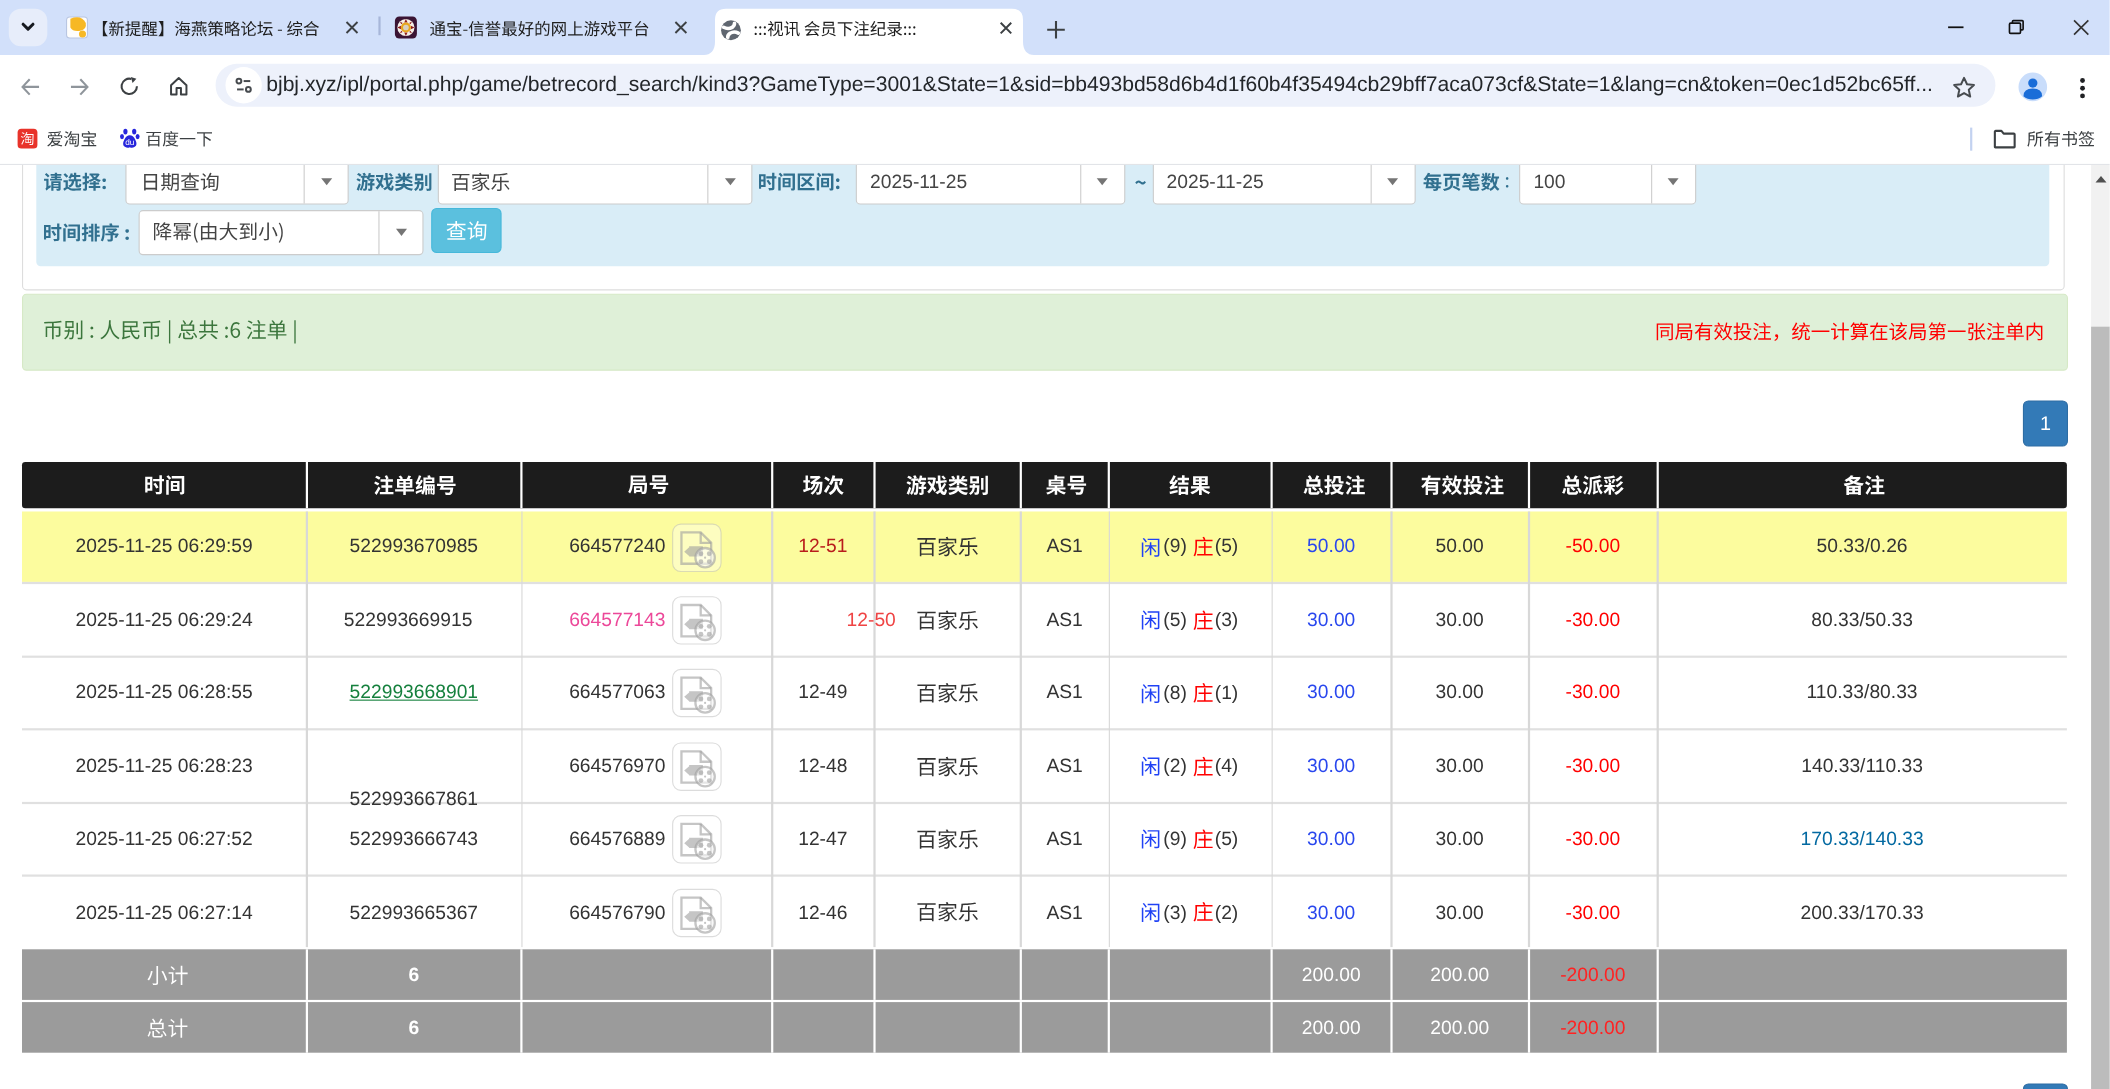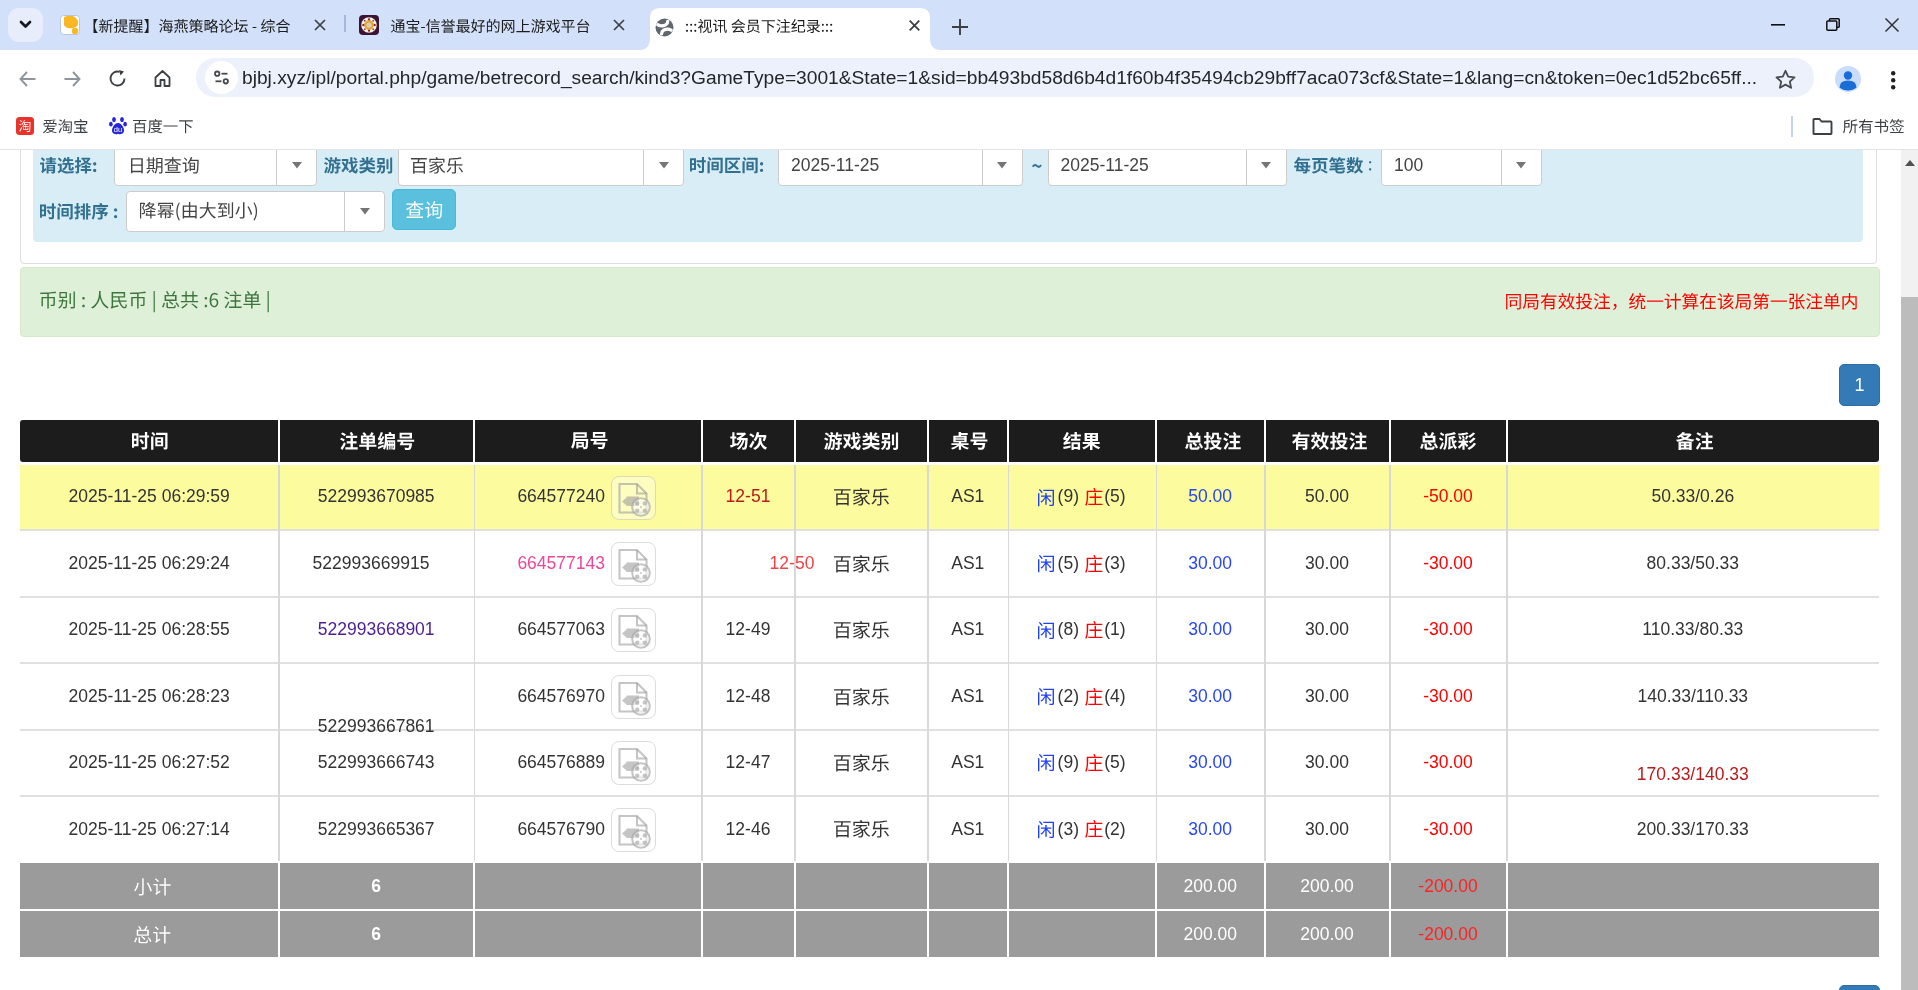--- a/index.html
+++ b/index.html
@@ -258,21 +258,21 @@
 <div style="position:absolute;font:17.5px 'Liberation Sans',sans-serif;color:#333;line-height:23.5px;height:23.5px;white-space:pre;left:1057.6px;top:551.9px;">(5)</div>
 <svg style="position:absolute;left:1085.0px;top:554.7px;" width="10.8" height="17.8" viewBox="0.7 -16.1 10.8 17.8">
     <use href="#gzhuang"></use>
   </svg>
 <div style="position:absolute;font:17.5px 'Liberation Sans',sans-serif;color:#333;line-height:23.5px;height:23.5px;white-space:pre;left:1104.3px;top:551.9px;">(3)</div>
 <div style="position:absolute;font:17.5px 'Liberation Sans',sans-serif;color:#2947ee;line-height:23.5px;height:23.5px;white-space:pre;left:1210.2px;top:551.9px;transform:translateX(-50%);">30.00</div>
 <div style="position:absolute;font:17.5px 'Liberation Sans',sans-serif;color:#333;line-height:23.5px;height:23.5px;white-space:pre;left:1327.0px;top:551.9px;transform:translateX(-50%);">30.00</div>
 <div style="position:absolute;font:17.5px 'Liberation Sans',sans-serif;color:#f00;line-height:23.5px;height:23.5px;white-space:pre;left:1448.0px;top:551.9px;transform:translateX(-50%);">-30.00</div>
 <div style="position:absolute;font:17.5px 'Liberation Sans',sans-serif;color:#333;line-height:23.5px;height:23.5px;white-space:pre;left:1692.8px;top:551.9px;transform:translateX(-50%);">80.33/50.33</div>
 <div style="position:absolute;font:17.5px 'Liberation Sans',sans-serif;color:#333;line-height:23.5px;height:23.5px;white-space:pre;left:149.2px;top:618.2px;transform:translateX(-50%);">2025-11-25 06:28:55</div>
-<div style="position:absolute;font:17.5px 'Liberation Sans',sans-serif;color:#4c1d95;line-height:23.5px;height:23.5px;white-space:pre;left:376.2px;top:618.2px;transform:translateX(-50%);">522993668901</div>
+<div style="position:absolute;font:17.5px 'Liberation Sans',sans-serif;color:#15803d;line-height:23.5px;height:23.5px;white-space:pre;left:376.2px;top:618.2px;transform:translateX(-50%);text-decoration:underline;">522993668901</div>
 <div style="position:absolute;font:17.5px 'Liberation Sans',sans-serif;color:#333;line-height:23.5px;height:23.5px;white-space:pre;left:605.0px;top:618.2px;transform:translateX(-100%);">664577063</div>
 <svg style="position:absolute;left:611.0px;top:608.3px" width="45" height="44" viewBox="0 0 45 44">
     <rect x="0.5" y="0.5" width="44" height="43" rx="7.5" fill="rgba(255,255,255,0.35)" stroke="rgba(185,185,185,0.5)"></rect>
     <g stroke="rgba(158,158,158,0.6)" fill="none" stroke-width="2.1">
       <path d="M8.5 8 H26 L35.5 17.5 V36.5 H8.5 Z"></path>
       <path d="M26 8 V17.5 H35.5"></path>
     </g>
     <path d="M15.5 21.5 V29.5 L11 25.5 Z M15.5 20.5 H28 V30 H15.5 Z" fill="rgba(158,158,158,0.6)"></path>
     <circle cx="30" cy="31" r="8.8" fill="rgba(255,255,255,0.55)" stroke="rgba(158,158,158,0.6)" stroke-width="2.1"></circle>
     <g fill="rgba(158,158,158,0.6)">
@@ -364,21 +364,21 @@
     <use href="#gxian"></use>
   </svg>
 <div style="position:absolute;font:17.5px 'Liberation Sans',sans-serif;color:#333;line-height:23.5px;height:23.5px;white-space:pre;left:1057.6px;top:751.1px;">(9)</div>
 <svg style="position:absolute;left:1085.0px;top:753.9px;" width="10.8" height="17.8" viewBox="0.7 -16.1 10.8 17.8">
     <use href="#gzhuang"></use>
   </svg>
 <div style="position:absolute;font:17.5px 'Liberation Sans',sans-serif;color:#333;line-height:23.5px;height:23.5px;white-space:pre;left:1104.3px;top:751.1px;">(5)</div>
 <div style="position:absolute;font:17.5px 'Liberation Sans',sans-serif;color:#2947ee;line-height:23.5px;height:23.5px;white-space:pre;left:1210.2px;top:751.1px;transform:translateX(-50%);">30.00</div>
 <div style="position:absolute;font:17.5px 'Liberation Sans',sans-serif;color:#333;line-height:23.5px;height:23.5px;white-space:pre;left:1327.0px;top:751.1px;transform:translateX(-50%);">30.00</div>
 <div style="position:absolute;font:17.5px 'Liberation Sans',sans-serif;color:#f00;line-height:23.5px;height:23.5px;white-space:pre;left:1448.0px;top:751.1px;transform:translateX(-50%);">-30.00</div>
-<div style="position:absolute;font:17.5px 'Liberation Sans',sans-serif;color:#b91c1c;line-height:23.5px;height:23.5px;white-space:pre;left:1692.8px;top:751.1px;transform:translateX(-50%);margin-top:12px;">170.33/140.33</div>
+<div style="position:absolute;font:17.5px 'Liberation Sans',sans-serif;color:#0369a1;line-height:23.5px;height:23.5px;white-space:pre;left:1692.8px;top:751.1px;transform:translateX(-50%);">170.33/140.33</div>
 <div style="position:absolute;font:17.5px 'Liberation Sans',sans-serif;color:#333;line-height:23.5px;height:23.5px;white-space:pre;left:149.2px;top:817.5px;transform:translateX(-50%);">2025-11-25 06:27:14</div>
 <div style="position:absolute;font:17.5px 'Liberation Sans',sans-serif;color:#333;line-height:23.5px;height:23.5px;white-space:pre;left:376.2px;top:817.5px;transform:translateX(-50%);">522993665367</div>
 <div style="position:absolute;font:17.5px 'Liberation Sans',sans-serif;color:#333;line-height:23.5px;height:23.5px;white-space:pre;left:605.0px;top:817.5px;transform:translateX(-100%);">664576790</div>
 <svg style="position:absolute;left:611.0px;top:807.5px" width="45" height="44" viewBox="0 0 45 44">
     <rect x="0.5" y="0.5" width="44" height="43" rx="7.5" fill="rgba(255,255,255,0.35)" stroke="rgba(185,185,185,0.5)"></rect>
     <g stroke="rgba(158,158,158,0.6)" fill="none" stroke-width="2.1">
       <path d="M8.5 8 H26 L35.5 17.5 V36.5 H8.5 Z"></path>
       <path d="M26 8 V17.5 H35.5"></path>
     </g>
     <path d="M15.5 21.5 V29.5 L11 25.5 Z M15.5 20.5 H28 V30 H15.5 Z" fill="rgba(158,158,158,0.6)"></path>

